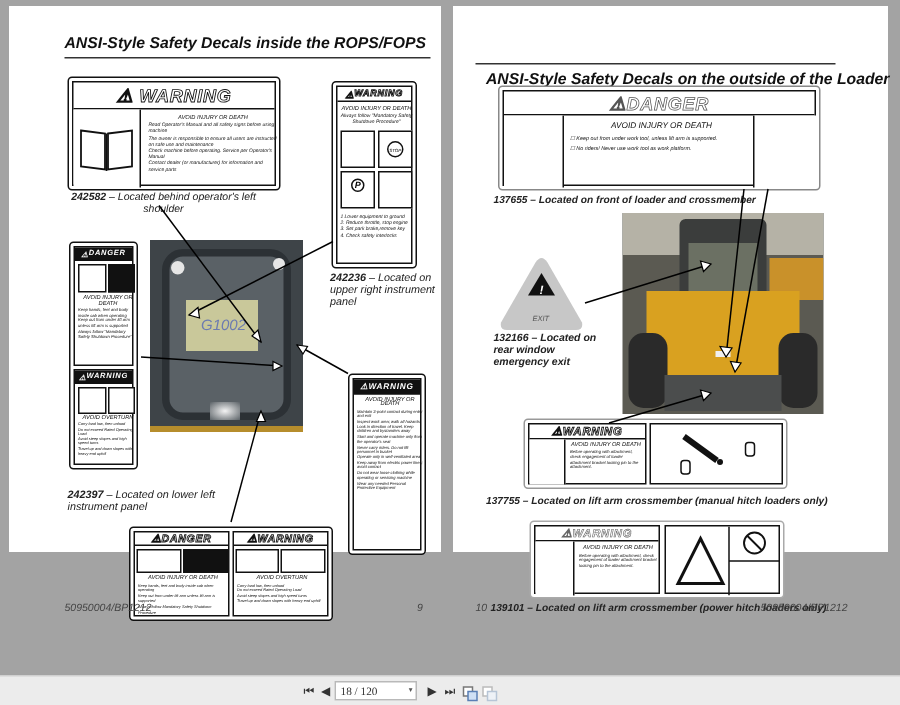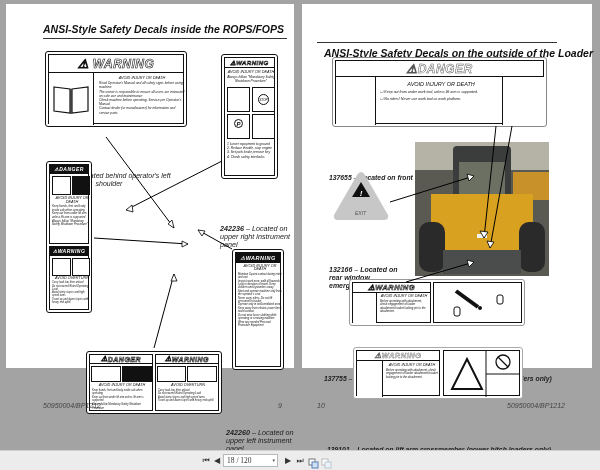--- a/index.html
+++ b/index.html
@@ -5,21 +5,21 @@
   * { box-sizing: border-box; margin: 0; padding: 0; }
   html, body { width: 600px; height: 470px; overflow: hidden; }
   body { background: #a8a8a8; font-family: "Liberation Sans", sans-serif; position: relative; }
   .viewer { position: absolute; left: 0; top: 0; width: 600px; height: 450px; background: #a3a3a3; }
   .page { position: absolute; top: 4px; background: #ffffff; height: 364px; font-style: italic; }
   .page-left { left: 6px; width: 288px; }
   .page-right { left: 302px; width: 290px; }
   .page-gutter { position: absolute; left: 294px; top: 0; width: 8px; height: 450px; background: #a3a3a3; }
   .heading { position: absolute; font-weight: bold; font-size: 10.5px; color: #111; white-space: nowrap; }
   .rule { position: absolute; height: 1px; background: #333; }
-  .caption { position: absolute; font-size: 7px; color: #222; line-height: 8px; margin-top: 44px; }
+  .caption { position: absolute; font-size: 7px; color: #222; line-height: 8px; }
   .caption b { font-weight: bold; }
   .footer { position: absolute; font-size: 7px; color: #444; }
   .decal { position: absolute; background: #fff; border: 1.5px solid #111; border-radius: 3px; overflow: hidden; }
   .decal-inner { position: absolute; inset: 2px; border: 1px solid #111; }
   .decal-head { position: absolute; left: 0; right: 0; top: 0; border-bottom: 1px solid #111; display: flex; align-items: center; justify-content: center; font-weight: bold; letter-spacing: 0.5px; color: #fff; -webkit-text-stroke: 0.6px #111; }
   .decal-head.solid { color: #fff; background: #111; -webkit-text-stroke: 0; }
   .decal-text { position: absolute; font-size: 3.3px; line-height: 4.2px; color: #111; }
   .decal-text .t { text-align: center; font-size: 3.8px; margin-bottom: 1px; }
   .pic { position: absolute; border: 1px solid #111; background: #fff; }
   .photo { position: absolute; overflow: hidden; }
@@ -114,21 +114,31 @@
         <div class="pic" style="left:22px; top:11px; width:18px; height:18px;"></div>
         <div class="decal-text" style="left:2px; top:30px; width:40px; font-size:2.6px; line-height:3.3px;">
           <div class="t">AVOID OVERTURN</div>
           <div>Carry load low, then unload</div>
           <div>Do not exceed Rated Operating Load</div>
           <div>Avoid steep slopes and high speed turns</div>
           <div>Travel up and down slopes with heavy end uphill</div>
         </div>
       </div>
     </div>
-
+    <div class="caption" style="left:39px; top:322px; width:100px; font-size:7.2px;"><b>242397</b><span> – Located on lower left instrument panel</span></div>
+
+    <div class="photo" style="left:94px; top:156px; width:102px; height:128px; background:#3e4448;">
+      <div style="position:absolute; left:8px; top:6px; width:86px; height:114px; border:5px solid #2c3135; border-radius:14px; background:#5a6166;"></div>
+      <div style="position:absolute; left:24px; top:40px; width:48px; height:34px; background:#c9c89a;"></div>
+      <div style="position:absolute; left:34px; top:52px; font-size:10px; color:#6c7bb0;">G1002</div>
+      <div style="position:absolute; left:14px; top:14px; width:9px; height:9px; background:#e6e6e6; border-radius:50%;"></div>
+      <div style="position:absolute; left:82px; top:12px; width:8px; height:8px; background:#e6e6e6; border-radius:50%;"></div>
+      <div style="position:absolute; left:40px; top:108px; width:20px; height:12px; background:radial-gradient(#f4f4f4,#5a6166);"></div>
+      <div style="position:absolute; left:0; bottom:0; width:102px; height:4px; background:#b68d2c;"></div>
+    </div>
 
     <div class="decal" style="left:226px; top:245px; width:52px; height:121px;">
       <div class="decal-inner">
         <div class="decal-head solid" style="height:10px; font-size:5.5px;">
             <span>⚠</span>
             <span>WARNING</span>
           </div>
         <div class="decal-text" style="left:2px; top:12px; width:44px; font-size:2.7px; line-height:3.4px;">
           <div class="t">AVOID INJURY OR DEATH</div>
           <div>Maintain 3-point contact during entry and exit</div>
@@ -136,21 +146,20 @@
           <div>Look in direction of travel. Keep children and bystanders away</div>
           <div>Start and operate machine only from the operator's seat</div>
           <div>Never carry riders. Do not lift personnel in bucket</div>
           <div>Operate only in well-ventilated area</div>
           <div>Keep away from electric power lines; avoid contact</div>
           <div>Do not wear loose clothing while operating or servicing machine</div>
           <div>Wear any needed Personal Protective Equipment</div>
         </div>
       </div>
     </div>
-    <div class="caption" style="left:220px; top:381px; width:70px; font-size:7.2px;"><b>242260</b><span> – Located on upper left instrument panel</span></div>
 
     <div class="decal" style="left:80px; top:347px; width:136px; height:63px;">
       <div class="decal-inner" style="right:auto; width:64px;">
         <div class="decal-head" style="height:9px; font-size:7px;">
             <span>⚠</span>
             <span>DANGER</span>
           </div>
         <div class="pic" style="left:1px; top:11px; width:30px; height:16px;"></div>
         <div class="pic" style="left:32px; top:11px; width:30px; height:16px; background:#111;"></div>
         <div class="decal-text" style="left:2px; top:29px; width:60px; font-size:2.6px; line-height:3.6px;">

